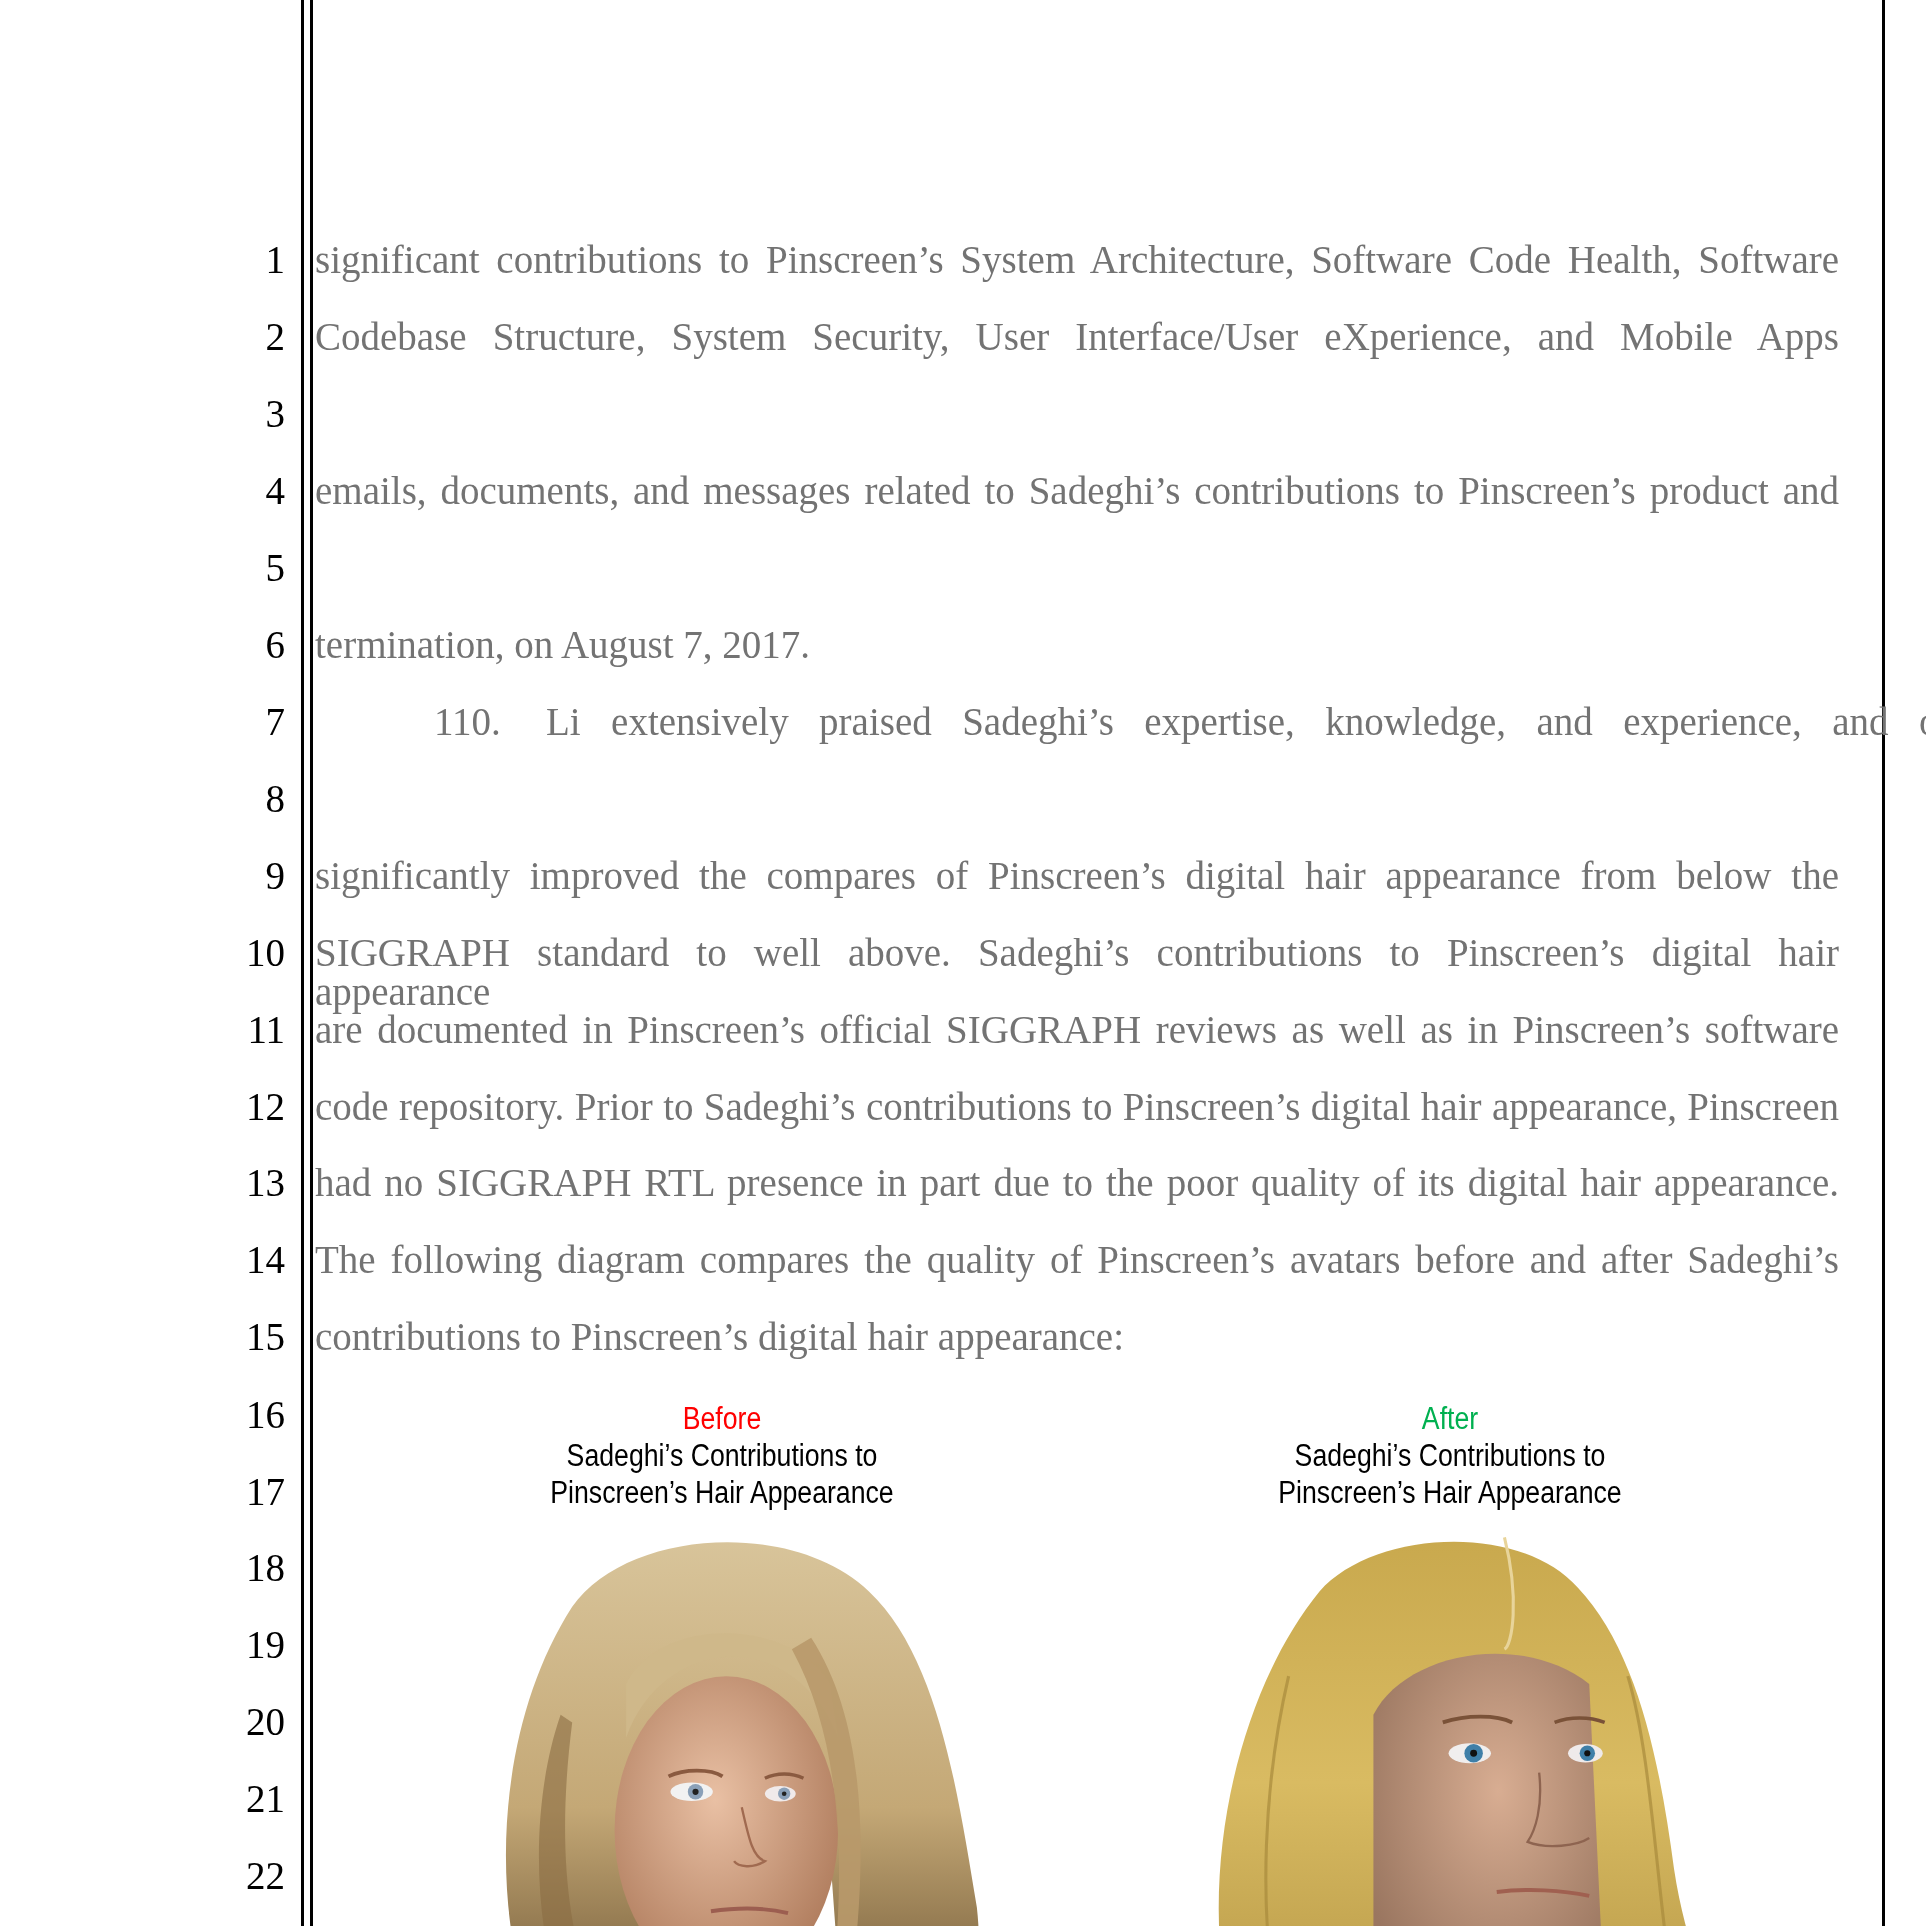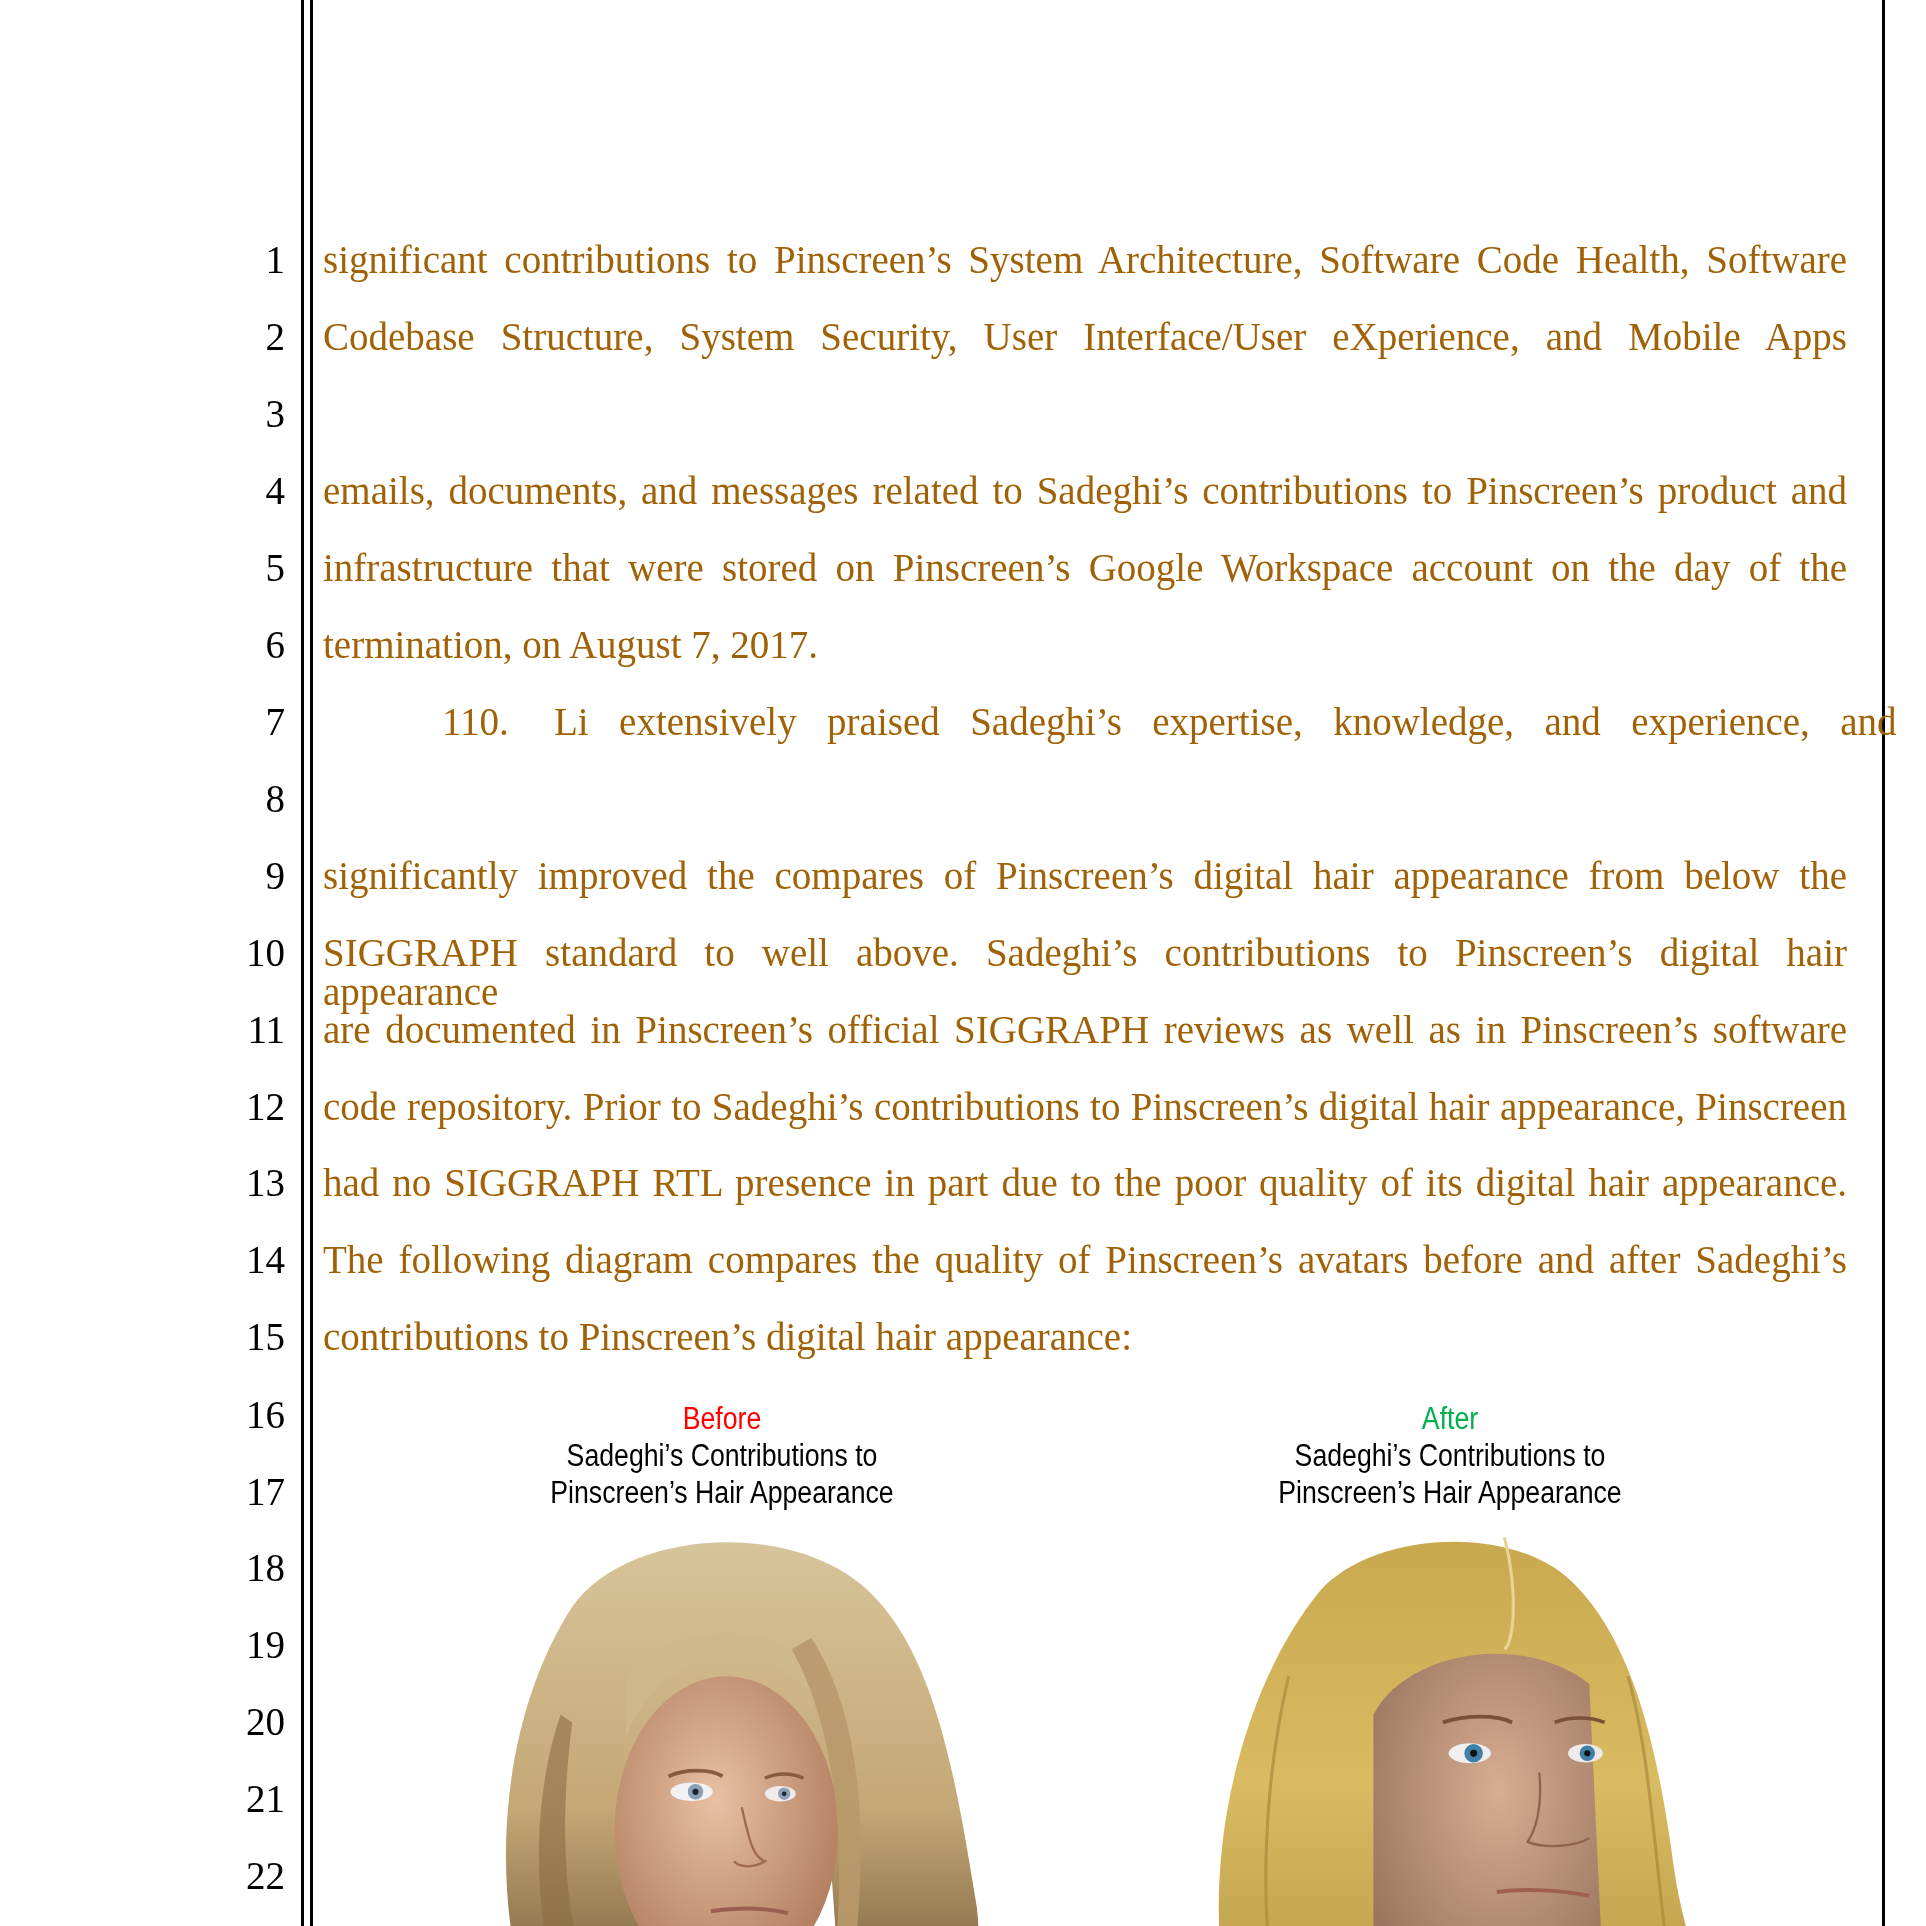--- a/index.html
+++ b/index.html
@@ -15,23 +15,23 @@
   
   .linenums { position: absolute; left: 0; top: 0; width: 285px; height: 2542px; }
   .linenum {
     position: absolute; right: 0; width: 77px; text-align: right;
     font-family: "Liberation Serif", "DejaVu Serif", serif;
     font-size: 39px; line-height: 1; color: #000;
   }
 
   
   .body-line {
-    position: absolute; left: 323px; width: 1524px;
+    position: absolute; left: 315px; width: 1524px;
     font-family: "Liberation Serif", "DejaVu Serif", serif;
-    font-size: 39px; line-height: 1; color: #a16207;
+    font-size: 39px; line-height: 1; color: #737373;
     white-space: nowrap;
   }
   .body-line.justify { text-align: justify; text-align-last: justify; white-space: normal; }
   .para-num { display: inline-block; width: 112px; }
   .indent { padding-left: 119px; }
 
   
   .figure { position: absolute; left: 325px; top: 1379px; width: 1524px; height: 817px; }
   .fig-col { position: absolute; top: 0; width: 578px; height: 817px; text-align: center; }
   .fig-col.before { left: 108px; }
@@ -78,21 +78,20 @@
     <div class="linenum" style="top:1625px">19</div>
     <div class="linenum" style="top:1702px">20</div>
     <div class="linenum" style="top:1779px">21</div>
     <div class="linenum" style="top:1856px">22</div>
 
   </div>
 
   <div class="body-line justify" style="top:240px">significant contributions to Pinscreen’s System Architecture, Software Code Health, Software</div>
   <div class="body-line justify" style="top:317px">Codebase Structure, System Security, User Interface/User eXperience, and Mobile Apps</div>
   <div class="body-line justify" style="top:471px">emails, documents, and messages related to Sadeghi’s contributions to Pinscreen’s product and</div>
-  <div class="body-line justify" style="top:548px">infrastructure that were stored on Pinscreen’s Google Workspace account on the day of the</div>
   <div class="body-line" style="top:625px">termination, on August 7, 2017.</div>
 
   <div class="body-line indent" style="top:702px; display:flex;">
     <span class="para-num">110.</span>
     <span style="flex:1; text-align:justify; text-align-last:justify; white-space:normal;">Li extensively praised Sadeghi’s expertise, knowledge, and experience, and on</span>
   </div>
   <div class="body-line justify" style="top:856px">significantly improved the compares of Pinscreen’s digital hair appearance from below the</div>
   <div class="body-line justify" style="top:933px">SIGGRAPH standard to well above. Sadeghi’s contributions to Pinscreen’s digital hair appearance</div>
   <div class="body-line justify" style="top:1010px">are documented in Pinscreen’s official SIGGRAPH reviews as well as in Pinscreen’s software</div>
   <div class="body-line justify" style="top:1087px">code repository. Prior to Sadeghi’s contributions to Pinscreen’s digital hair appearance, Pinscreen</div>

